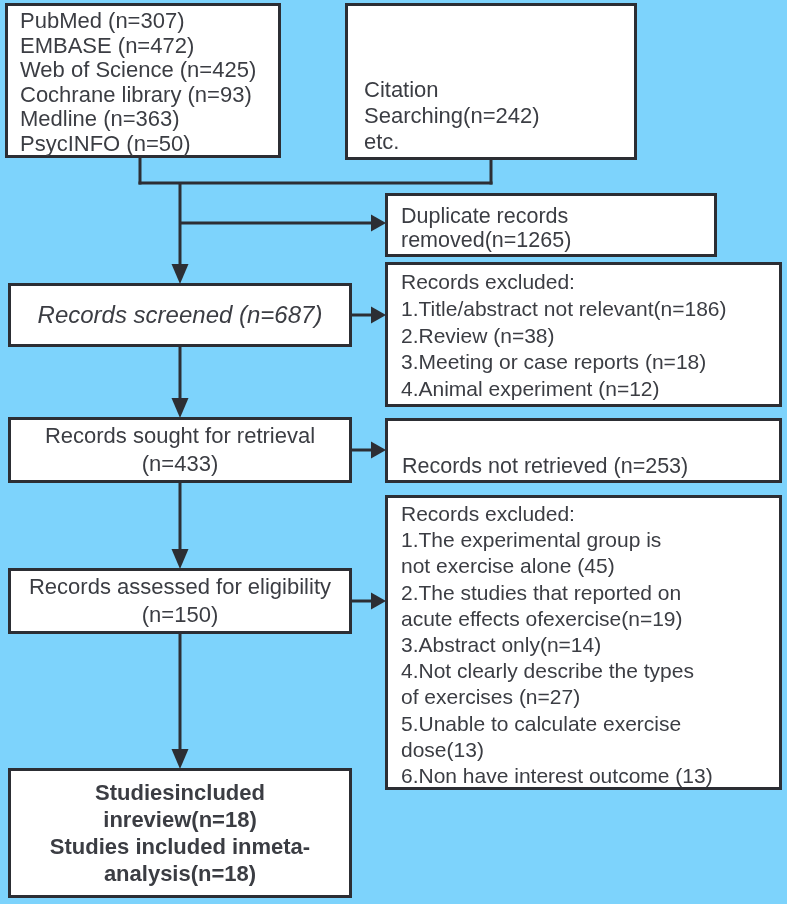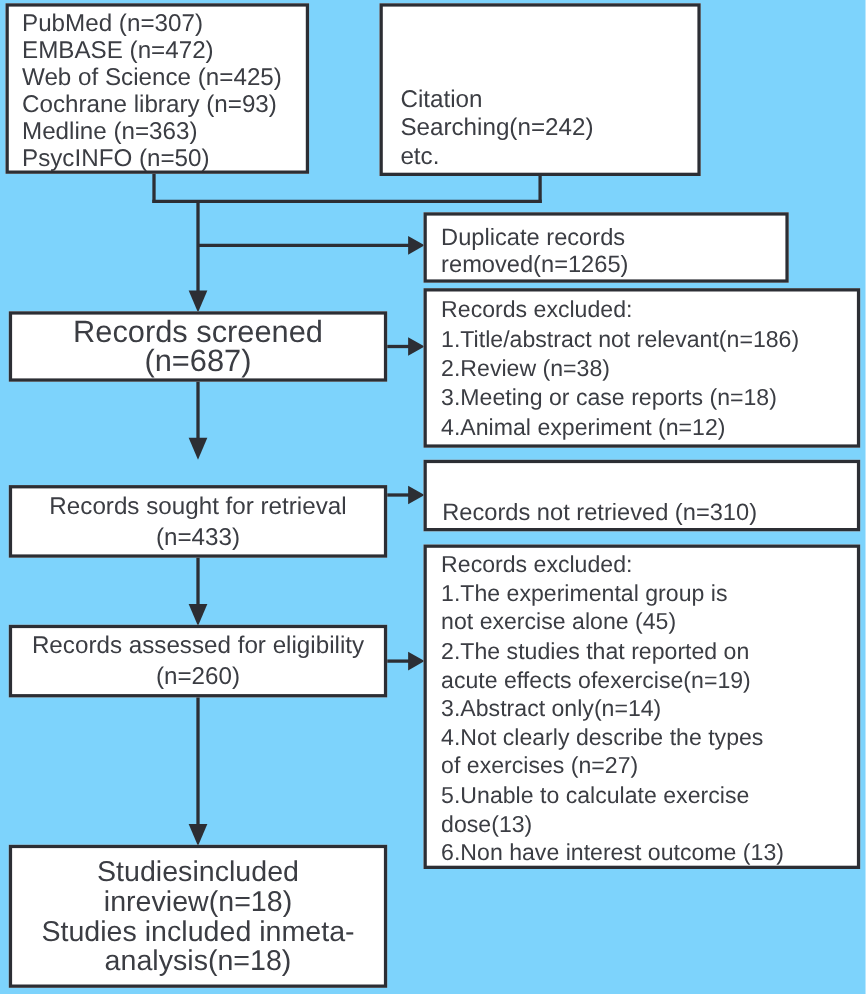--- a/index.html
+++ b/index.html
@@ -44,39 +44,39 @@
   .box-databases { left: 5px; top: 3px; width: 276px; height: 155px; padding: 3px 8px 3px 12px; }
   .box-databases .txt { font-size: 22px; line-height: 24.6px; }
 
   .box-citation { left: 345px; top: 3px; width: 292px; height: 157px; padding: 2px 8px 2px 16px; }
   .box-citation .txt { font-size: 22px; line-height: 26px; }
 
   .box-duplicates { left: 385px; top: 193px; width: 332px; height: 64px; padding: 2px 6px 2px 13px; }
   .box-duplicates .txt { font-size: 21.5px; line-height: 24px; }
 
   .box-screened { left: 8px; top: 283px; width: 344px; height: 64px; padding: 2px 6px; }
-  .box-screened .txt { font-size: 28px; line-height: 26px; }
+  .box-screened .txt { font-size: 24px; line-height: 26px; font-style: italic; }
 
   .box-excluded1 { left: 385px; top: 262px; width: 397px; height: 145px; padding: 4px 6px 4px 13px; }
   .box-excluded1 .txt { font-size: 21px; line-height: 26.8px; }
 
-  .box-sought { left: 8px; top: 441px; width: 344px; height: 66px; padding: 2px 6px; }
+  .box-sought { left: 8px; top: 417px; width: 344px; height: 66px; padding: 2px 6px; }
   .box-sought .txt { font-size: 22px; line-height: 28px; }
 
   .box-notretrieved { left: 385px; top: 418px; width: 397px; height: 65px; padding: 2px 6px 2px 14px; }
   .box-notretrieved .txt { font-size: 21.5px; line-height: 24px; }
 
   .box-assessed { left: 8px; top: 568px; width: 344px; height: 66px; padding: 2px 6px; }
   .box-assessed .txt { font-size: 22px; line-height: 28px; }
 
   .box-excluded2 { left: 385px; top: 495px; width: 397px; height: 295px; padding: 3px 6px 3px 13px; }
   .box-excluded2 .txt { font-size: 21px; line-height: 26.2px; }
 
   .box-included { left: 8px; top: 768px; width: 344px; height: 130px; padding: 4px 6px; }
-  .box-included .txt { font-size: 26px; line-height: 27px; }
+  .box-included .txt { font-size: 22px; line-height: 27px; font-weight: bold; }
 </style>
 </head>
 <body>
 
 <div class="canvas">
 
   <svg class="connectors" viewBox="0 0 787 904" xmlns="http://www.w3.org/2000/svg">
     <g stroke="#2c2e34" stroke-width="3" fill="none">
       <line x1="140" y1="156" x2="140" y2="184.5"></line>
       <line x1="491" y1="158" x2="491" y2="184.5"></line>
@@ -132,26 +132,26 @@
 3.Meeting or case reports (n=18)
 4.Animal experiment (n=12)</div>
   </div>
 
   <div class="box box-sought centered">
     <div class="txt">Records sought for retrieval
 (n=433)</div>
   </div>
 
   <div class="box box-notretrieved v-center">
-    <div class="txt">Records not retrieved (n=310)</div>
+    <div class="txt">Records not retrieved (n=253)</div>
   </div>
 
   <div class="box box-assessed centered">
     <div class="txt">Records assessed for eligibility
-(n=260)</div>
+(n=150)</div>
   </div>
 
   <div class="box box-excluded2 top-left-text">
     <div class="txt">Records excluded:
 1.The experimental group is
 not exercise alone (45)
 2.The studies that reported on
 acute effects ofexercise(n=19)
 3.Abstract only(n=14)
 4.Not clearly describe the types

